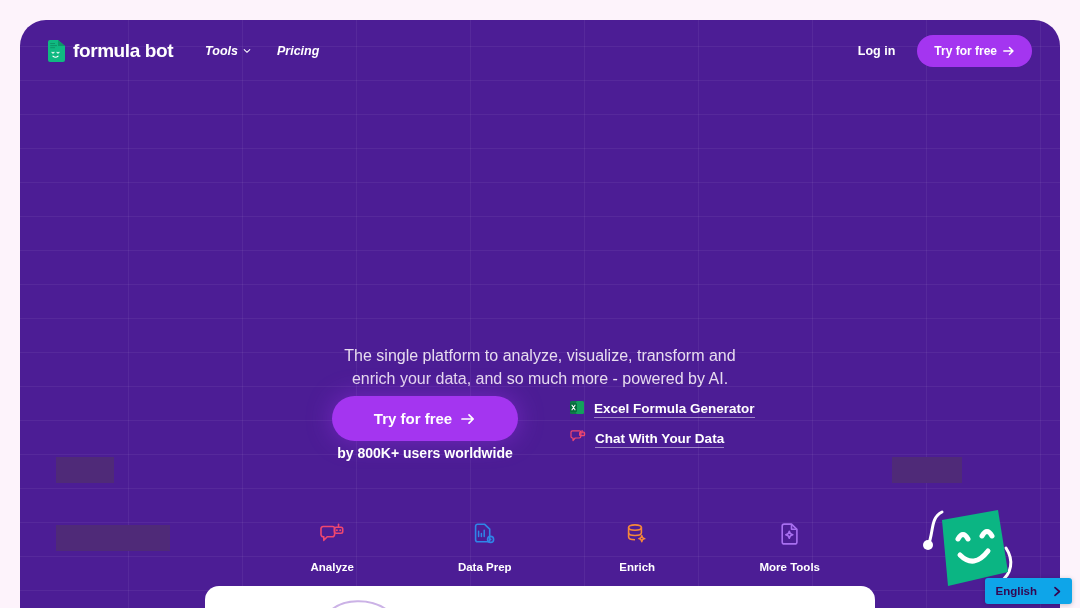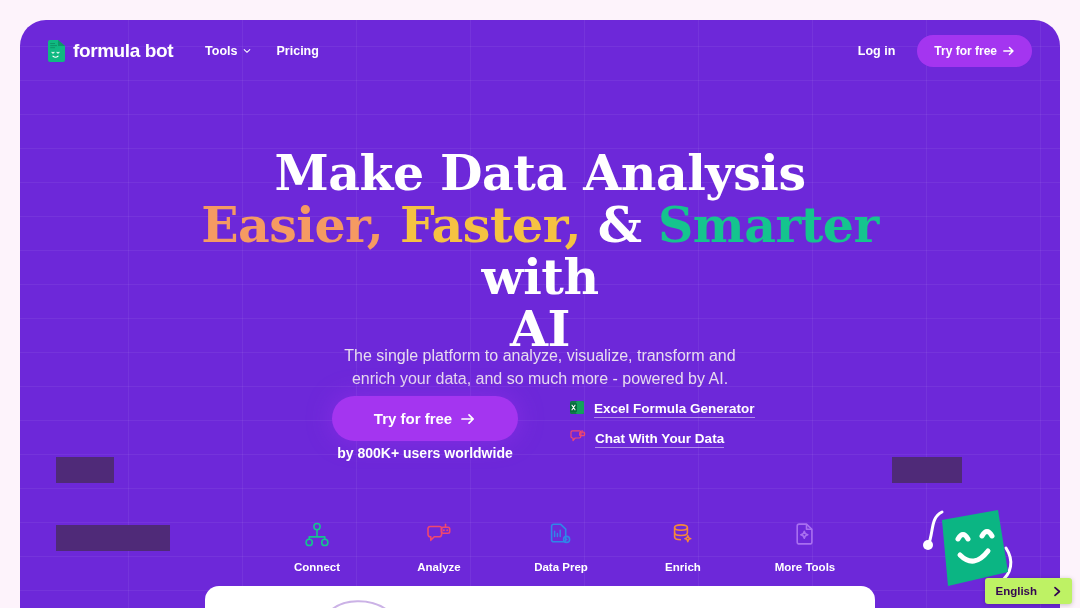--- a/index.html
+++ b/index.html
@@ -6,21 +6,21 @@
   html, body {
     width:1080px; height:608px; overflow:hidden;
     background:#fdf3fb;
     font-family:"Liberation Sans", sans-serif;
   }
   #page { position:relative; width:1080px; height:608px; background:#fdf3fb; }
 
   
   .hero-panel {
     position:absolute; left:20px; top:20px; right:20px; bottom:0;
-    background:#6d28d9;
+    background:#4c1d95;
     border-radius:26px 26px 0 0;
     overflow:hidden;
   }
   
   .grid-bg {
     position:absolute; inset:0;
     background-image:
       linear-gradient(to right, rgba(255,255,255,.055) 1px, transparent 1px),
       linear-gradient(to bottom, rgba(255,255,255,.055) 1px, transparent 1px);
     background-size:114px 34px;
@@ -31,21 +31,21 @@
   
   .nav {
     position:absolute; left:0; right:0; top:0; height:62px;
     display:flex; align-items:center; padding:0 28px;
     z-index:6;
   }
   .brand { display:flex; align-items:center; gap:8px; }
   .brand-mark { width:17px; height:22px; position:relative; }
   .brand-name { color:#fff; font-size:19px; font-weight:700; letter-spacing:-.4px; }
   .nav-links { display:flex; align-items:center; gap:26px; margin-left:32px; }
-  .nav-link { color:#fff; font-size:12.5px; font-weight:700; display:flex; align-items:center; gap:5px; cursor:pointer; }
+  .nav-link { color:#fff; font-size:12.5px; font-weight:700; display:flex; align-items:center; gap:5px; cursor:pointer;font-style:italic; }
   .caret { width:8px; height:8px; }
   .nav-right { margin-left:auto; display:flex; align-items:center; gap:22px;justify-content:center; }
   .login { color:#fff; font-size:12.5px; font-weight:700; cursor:pointer; }
   .cta-sm {
     background:#a435f0; color:#fff; font-size:12px; font-weight:700;
     border:none; border-radius:999px; padding:9px 17px; cursor:pointer;
     display:flex; align-items:center; gap:6px;
   }
 
   
@@ -87,21 +87,21 @@
   .tab-label { color:#fff; font-size:11.5px; font-weight:700; }
   .tab-underline { position:absolute; left:236px; top:575px; width:610px; height:3px; background:rgba(255,255,255,.18); border-radius:2px; z-index:5; }
   .tab-underline .act { width:100px; height:3px; background:#15c48e; border-radius:2px; }
 
   
   .mascot { position:absolute; right:28px; bottom:0px; width:130px; height:118px; z-index:7; }
 
   
   .lang {
     position:absolute; right:8px; bottom:4px; z-index:9;
-    background:#bef264; border-radius:3px; padding:7px 10px;
+    background:#0ea5e9; border-radius:3px; padding:7px 10px;
     display:flex; align-items:center; gap:16px; cursor:pointer;
     box-shadow:0 1px 5px rgba(0,0,0,.22);
   }
   .lang span { color:#340651; font-size:11.5px; font-weight:700; }
 
   
   .bottom-card {
     position:absolute; left:205px; right:205px; bottom:0; height:22px;
     background:#fff; border-radius:14px 14px 0 0; z-index:8; overflow:hidden;
   }
@@ -152,29 +152,20 @@
         <span>Try for free</span>
         <svg width="12" height="10" viewBox="0 0 12 10">
           <path d="M0.8 5h9M6.4 1.4 10 5l-3.6 3.6" stroke="#fff" stroke-width="1.4" fill="none" stroke-linecap="round" stroke-linejoin="round"></path>
         </svg>
       </button>
     </div>
   </div>
 
   <div class="hero-inner">
 
-    <h1 class="headline">
-      <span>Make Data Analysis</span><br>
-      <span class="w-easier">Easier,</span>
-      <span class="w-faster">Faster,</span>
-      <span>&amp;</span>
-      <span class="w-smarter">Smarter</span>
-      <span>with</span><br>
-      <span>AI</span>
-    </h1>
 
     <p class="subhead">The single platform to analyze, visualize, transform and enrich your data, and so much more - powered by AI.</p>
 
     <div class="actions">
       <div class="cta-col">
         <button class="cta-big">
           <span>Try for free</span>
           <svg width="15" height="12" viewBox="0 0 15 12">
             <path d="M1 6h11M8 1.8 12.2 6 8 10.2" stroke="#fff" stroke-width="1.7" fill="none" stroke-linecap="round" stroke-linejoin="round"></path>
           </svg>
@@ -205,31 +196,20 @@
             </svg>
           </span>
           <span class="t">Chat With Your Data</span>
         </div>
       </div>
     </div>
   </div>
 
   <div class="tabs">
 
-    <div class="tab">
-      <span>
-        <svg width="26" height="26" viewBox="0 0 26 26">
-          <circle cx="13" cy="4.6" r="3.1" fill="none" stroke="#15c48e" stroke-width="1.6"></circle>
-          <circle cx="5.2" cy="20.4" r="3.1" fill="none" stroke="#15c48e" stroke-width="1.6"></circle>
-          <circle cx="20.8" cy="20.4" r="3.1" fill="none" stroke="#15c48e" stroke-width="1.6"></circle>
-          <path d="M13 7.8v4.4M5.2 17.3v-2.4h15.6v2.4M13 12.2v2.7" stroke="#15c48e" stroke-width="1.6" fill="none" stroke-linecap="round" stroke-linejoin="round"></path>
-        </svg>
-      </span>
-      <span class="tab-label">Connect</span>
-    </div>
 
     <div class="tab">
       <span>
         <svg width="26" height="26" viewBox="0 0 26 26">
           <path d="M2 6.6a2.1 2.1 0 0 1 2.1-2.1h9.4a2.1 2.1 0 0 1 2.1 2.1v6a2.1 2.1 0 0 1-2.1 2.1H8.2l-3.4 3.6v-3.6h-.7A2.1 2.1 0 0 1 2 12.6Z" fill="none" stroke="#f0476f" stroke-width="1.6" stroke-linejoin="round"></path>
           <rect x="15.4" y="5.2" width="8.3" height="6" rx="1.7" fill="none" stroke="#f0476f" stroke-width="1.6"></rect>
           <path d="M19.5 2.2v3" stroke="#f0476f" stroke-width="1.5" stroke-linecap="round"></path>
           <circle cx="17.9" cy="8.2" r="1" fill="#f0476f"></circle>
           <circle cx="21.2" cy="8.2" r="1" fill="#f0476f"></circle>
         </svg>

